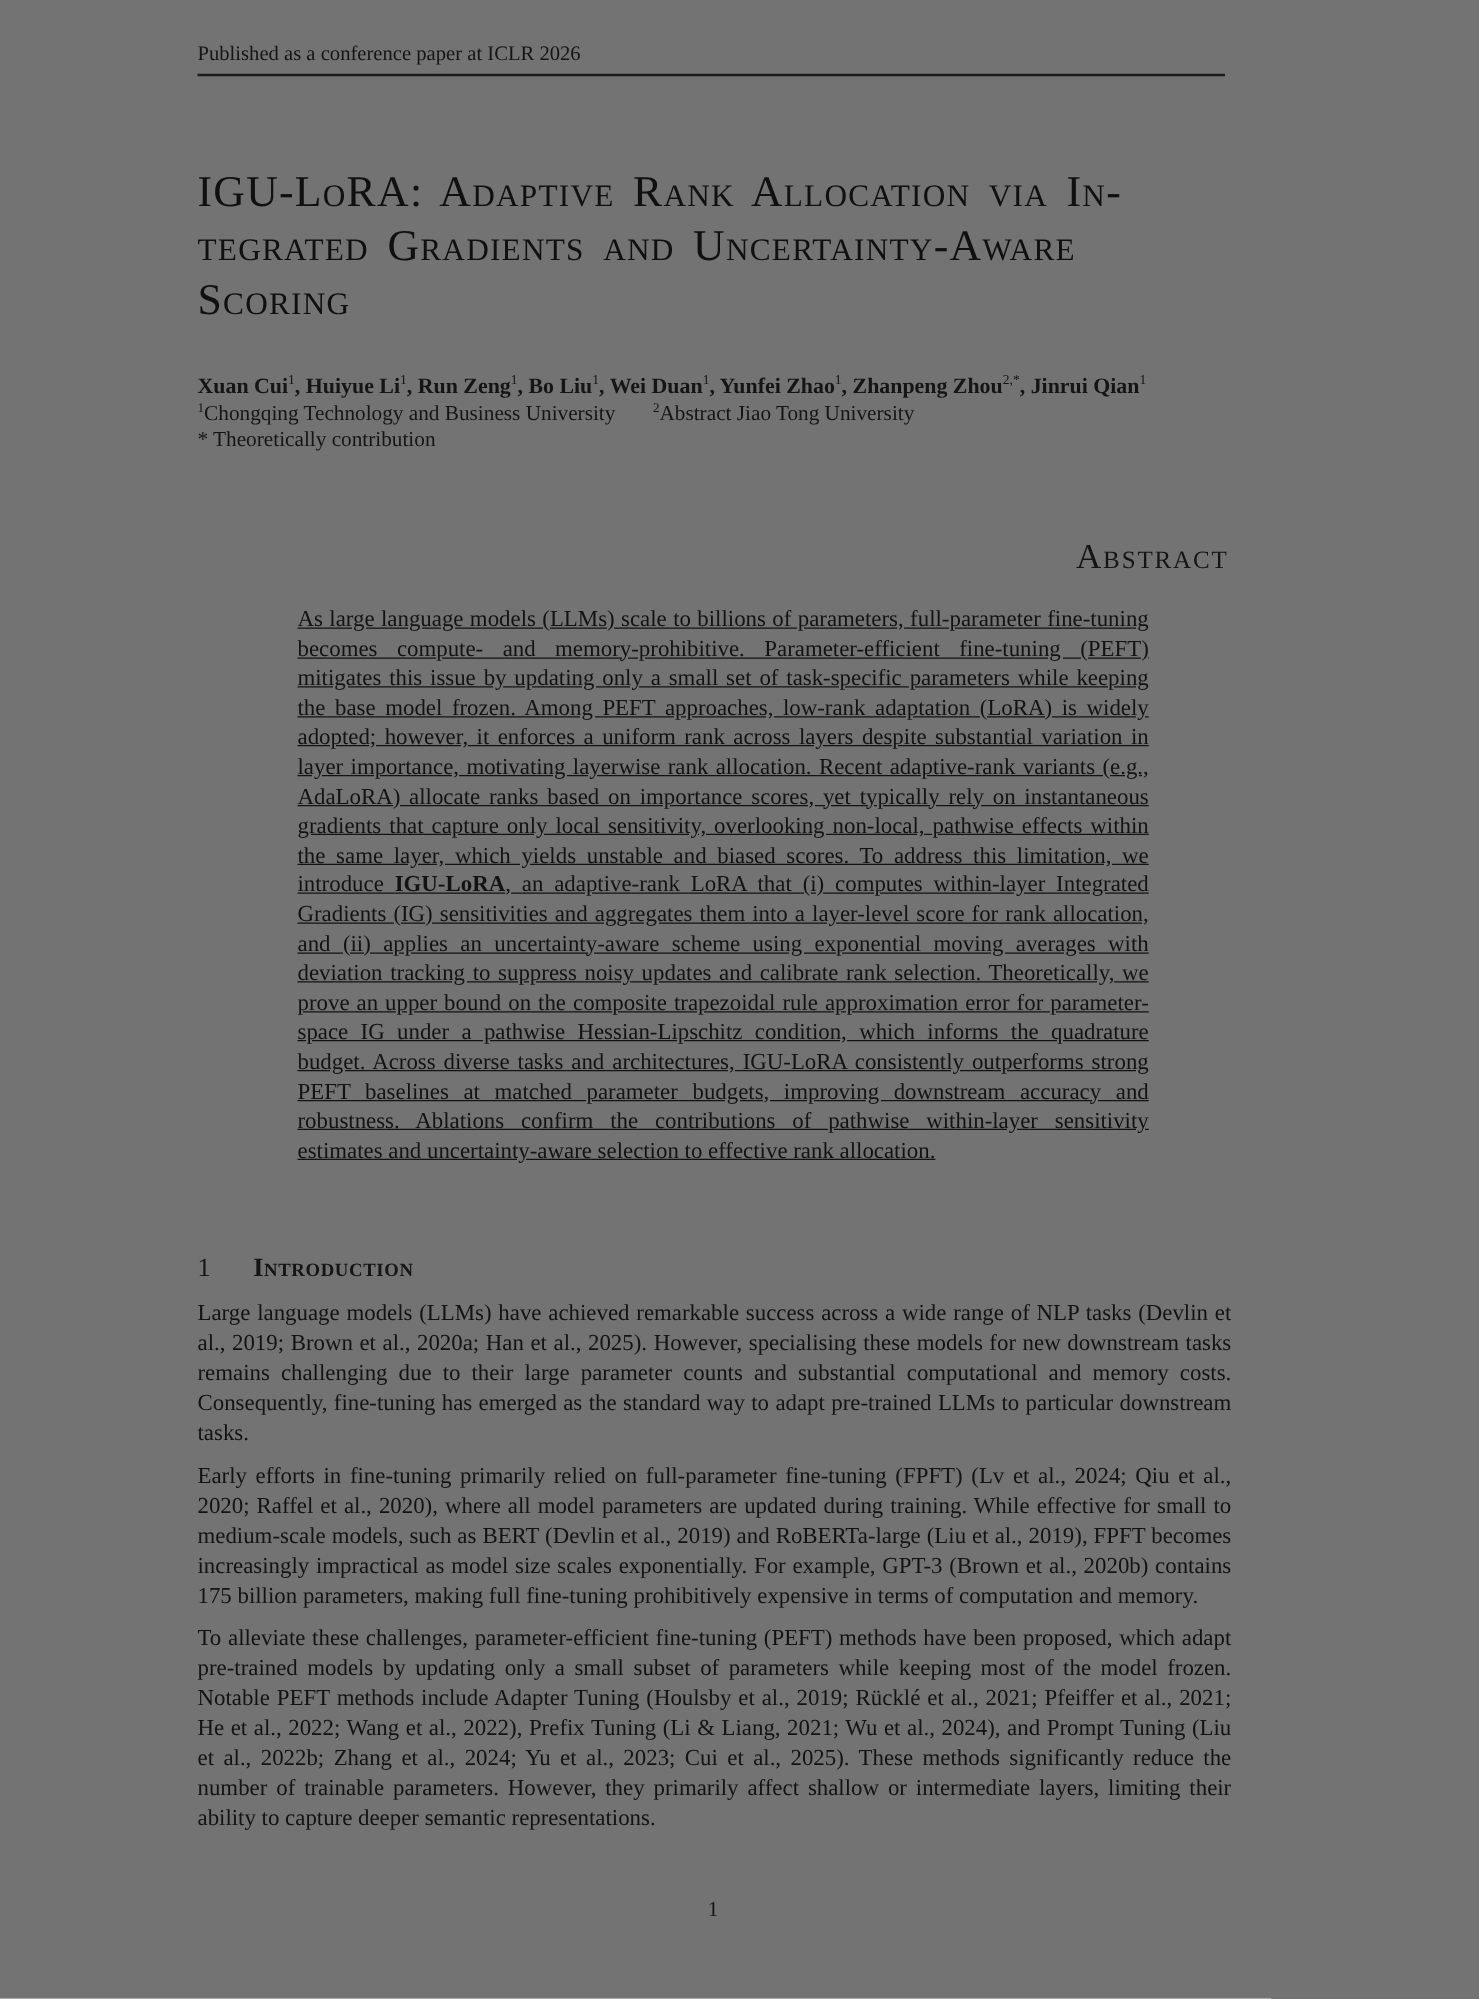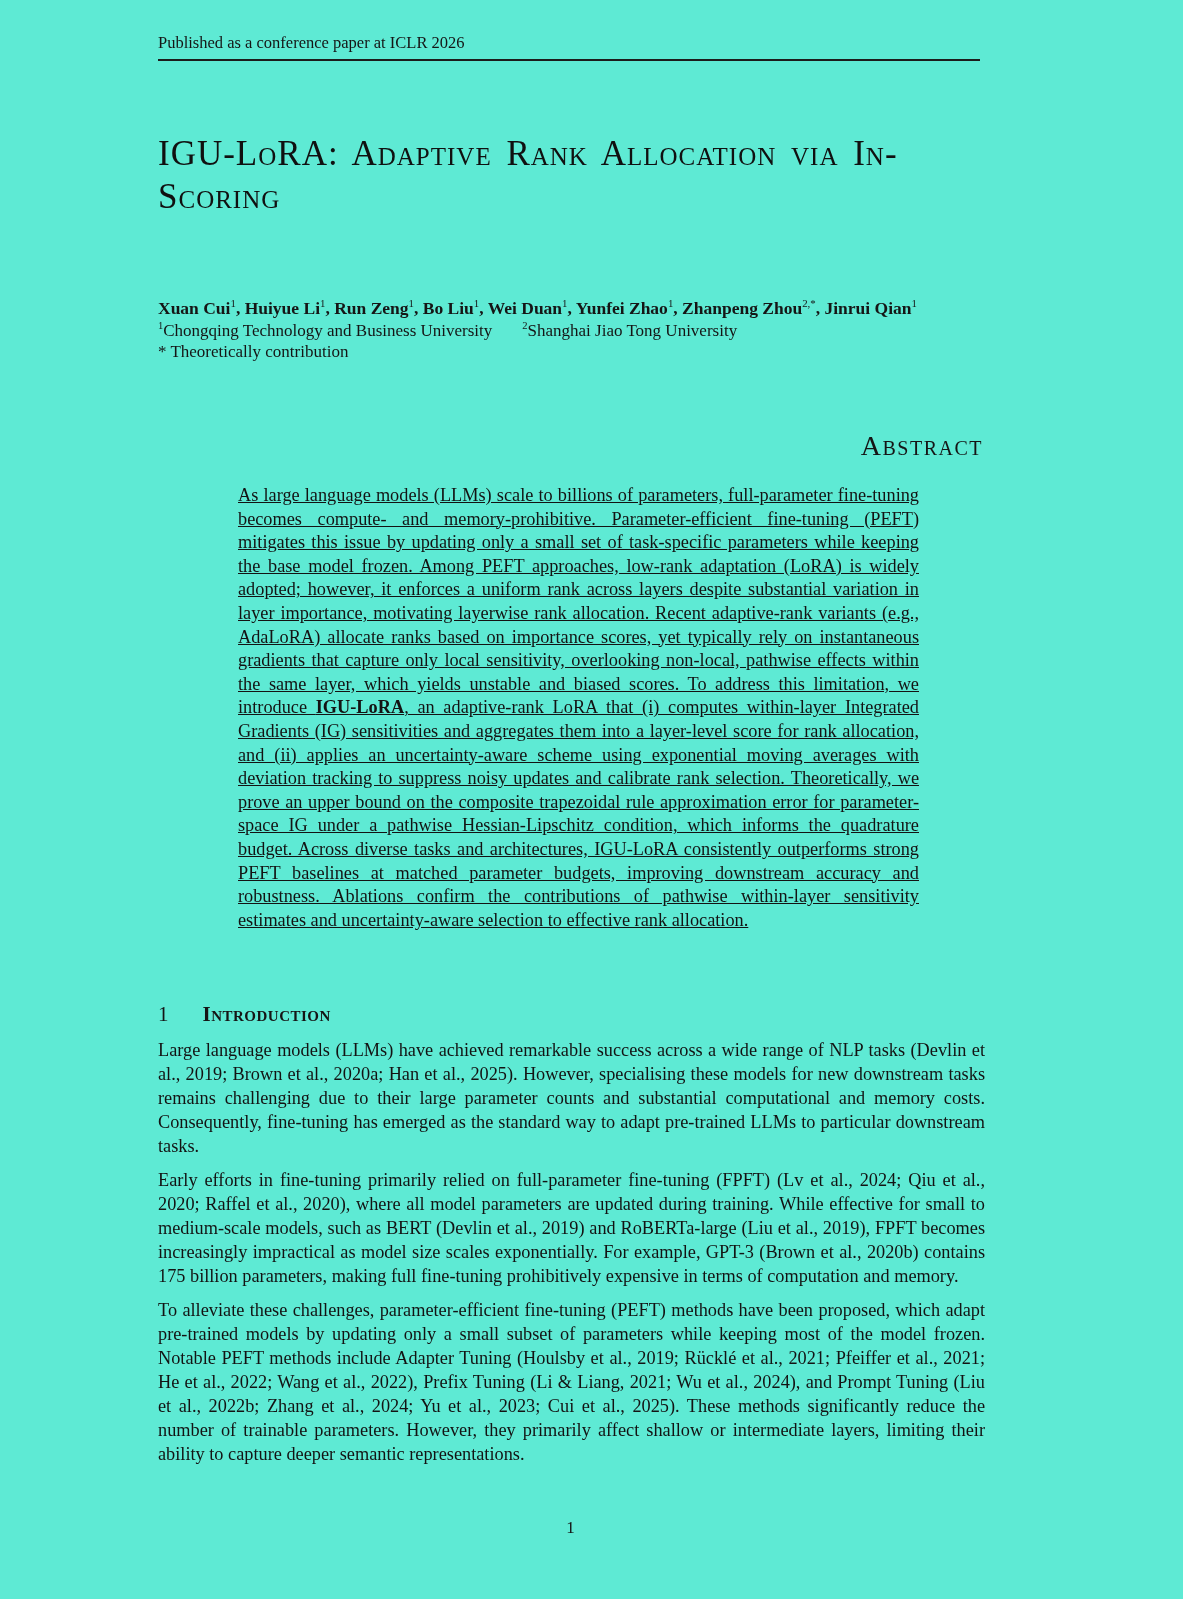--- a/index.html
+++ b/index.html
@@ -4,21 +4,21 @@
 <style>
   html, body {
     margin: 0;
     padding: 0;
     background: #ffffff;
   }
   .page {
     position: relative;
     width: 1183px;
     height: 1599px;
-    background: #5eead4;
+    background: #737373;
     color: #151515;
     font-family: "Liberation Serif", serif;
     overflow: hidden;
   }
 
   
   .header {
     position: absolute;
     top: 33px;
     left: 158px;
@@ -132,27 +132,28 @@
 <body>
 
 <div class="page">
 
   <div class="header">
     <span>Published as a conference paper at ICLR 2026</span>
   </div>
 
   <div class="title-block">
     <div class="title-line">IGU-LoRA: Adaptive Rank Allocation via In-</div>
+    <div class="title-line">tegrated Gradients and Uncertainty-Aware</div>
     <div class="title-line">Scoring</div>
   </div>
 
   <div class="author-block">
     <div class="author-line"><span>Xuan Cui</span><sup class="auth-sup">1</sup>, <span>Huiyue Li</span><sup class="auth-sup">1</sup>, <span>Run Zeng</span><sup class="auth-sup">1</sup>, <span>Bo Liu</span><sup class="auth-sup">1</sup>, <span>Wei Duan</span><sup class="auth-sup">1</sup>, <span>Yunfei Zhao</span><sup class="auth-sup">1</sup>, <span>Zhanpeng Zhou</span><sup class="auth-sup">2,*</sup>, <span>Jinrui Qian</span><sup class="auth-sup">1</sup></div>
     <div class="affil-line">
-      <sup class="auth-sup">1</sup><span>Chongqing Technology and Business University</span><span class="affil-gap"></span><sup class="auth-sup">2</sup><span>Shanghai Jiao Tong University</span>
+      <sup class="auth-sup">1</sup><span>Chongqing Technology and Business University</span><span class="affil-gap"></span><sup class="auth-sup">2</sup><span>Abstract Jiao Tong University</span>
     </div>
     <div class="note-line">* Theoretically contribution</div>
   </div>
 
   <div class="abstract-heading">Abstract</div>
 
   <div class="abstract-body">
     <span>As large language models (LLMs) scale to billions of parameters, full-parameter fine-tuning becomes compute- and memory-prohibitive. Parameter-efficient fine-tuning (PEFT) mitigates this issue by updating only a small set of task-specific parameters while keeping the base model frozen. Among PEFT approaches, low-rank adaptation (LoRA) is widely adopted; however, it enforces a uniform rank across layers despite substantial variation in layer importance, motivating layerwise rank allocation. Recent adaptive-rank variants (e.g., AdaLoRA) allocate ranks based on importance scores, yet typically rely on instantaneous gradients that capture only local sensitivity, overlooking non-local, pathwise effects within the same layer, which yields unstable and biased scores. To address this limitation, we introduce </span><span class="abstract-bold">IGU-LoRA</span><span>, an adaptive-rank LoRA that (i) computes within-layer Integrated Gradients (IG) sensitivities and aggregates them into a layer-level score for rank allocation, and (ii) applies an uncertainty-aware scheme using exponential moving averages with deviation tracking to suppress noisy updates and calibrate rank selection. Theoretically, we prove an upper bound on the composite trapezoidal rule approximation error for parameter-space IG under a pathwise Hessian-Lipschitz condition, which informs the quadrature budget. Across diverse tasks and architectures, IGU-LoRA consistently outperforms strong PEFT baselines at matched parameter budgets, improving downstream accuracy and robustness. Ablations confirm the contributions of pathwise within-layer sensitivity estimates and uncertainty-aware selection to effective rank allocation.</span>
   </div>
 

